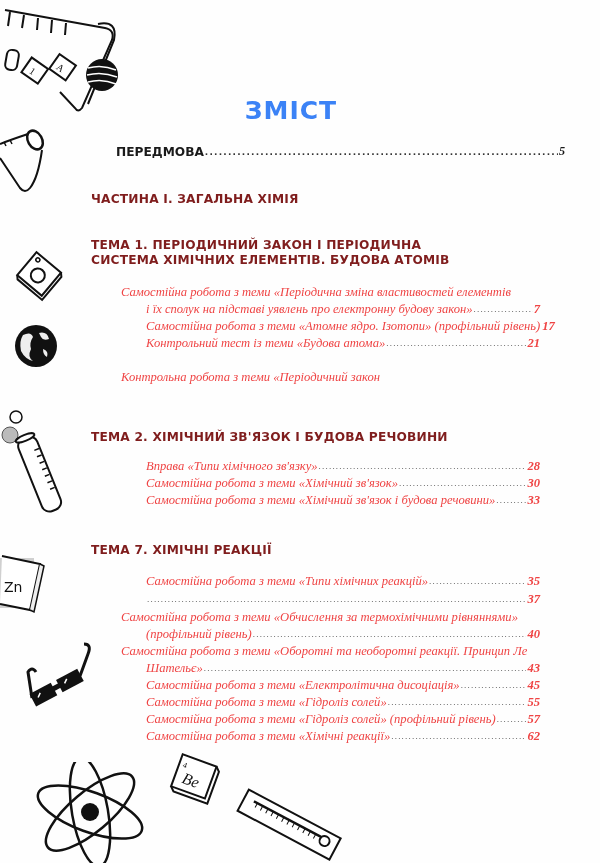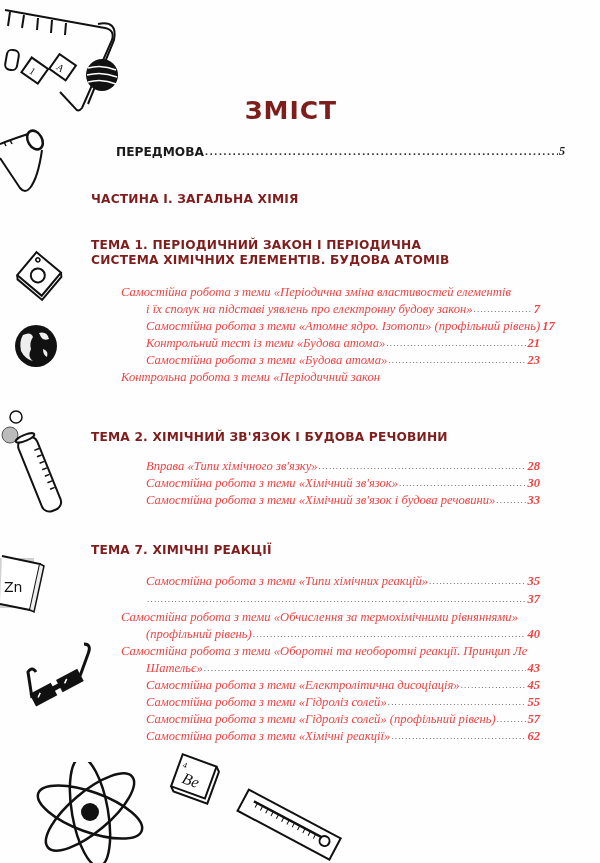--- a/index.html
+++ b/index.html
@@ -1,18 +1,18 @@
 <!DOCTYPE html>
 <html><head>
 <meta charset="utf-8">
 <style>
   html, body { margin:0; padding:0; }
   body { width:600px; height:863px; background:#fdfdfc; position:relative; overflow:hidden; color:#1a1a1a; }
   .page { position:absolute; left:0; top:0; width:600px; height:863px; background:#fefefe; }
-  .title { position:absolute; left:0; width:582px; top:96px; text-align:center; font-family:"DejaVu Sans", sans-serif; font-weight:bold; font-size:25px; letter-spacing:1px; color:#7f1d1d; }
+  .title { position:absolute; left:0; width:582px; top:96px; text-align:center; font-family:"DejaVu Sans", sans-serif; font-weight:bold; font-size:25px; letter-spacing:1px; color:#3b82f6; }
   .heading { position:absolute; left:91px; font-family:"DejaVu Sans", sans-serif; font-weight:bold; font-size:12.2px; line-height:15px; color:#7f1d1d; letter-spacing:0.2px; }
   .entry { position:absolute; left:121px; width:419px; font-family:"Liberation Serif", serif; font-style:italic; font-size:12.6px; line-height:17px; color:#ef4444; }
   .row { display:flex; align-items:center; white-space:nowrap;margin-left:25px; }
   .row .txt { flex:0 0 auto; }
   .row .dots { flex:1 1 auto; overflow:hidden; margin:0 1px; font-style:normal; letter-spacing:1.2px; font-size:9px; color:#333; }
   .row .dots::before { content:"...................................................................................................................................................................................................................................................."; }
   .row .pg { flex:0 0 auto; font-weight:bold; }
   .line1 { white-space:nowrap; }
   .preface { position:absolute; left:91px; top:144px; width:449px; font-family:"DejaVu Sans", sans-serif; font-weight:bold; font-size:12.2px; }
   .preface .pg { font-family:"Liberation Serif", serif; font-style:italic; }
@@ -147,27 +147,20 @@
       <span class="pg">17</span>
     </div>
   </div>
   <div class="entry" style="top:335px">
     <div class="row">
       <span class="txt">Контрольний тест із теми «Будова атома»</span>
       <span class="dots"></span>
       <span class="pg">21</span>
     </div>
   </div>
-  <div class="entry" style="top:352px">
-    <div class="row">
-      <span class="txt">Самостійна робота з теми «Будова атома»</span>
-      <span class="dots"></span>
-      <span class="pg">23</span>
-    </div>
-  </div>
   <div class="entry" style="top:369px">
     <div class="line1">Контрольна робота з теми «Періодичний закон</div>
   </div>
 
   <div class="heading" style="top:430px">
     <div>ТЕМА 2. ХІМІЧНИЙ ЗВ'ЯЗОК І БУДОВА РЕЧОВИНИ</div>
   </div>
   <div class="entry" style="top:458px">
     <div class="row">
       <span class="txt">Вправа «Типи хімічного зв'язку»</span>

